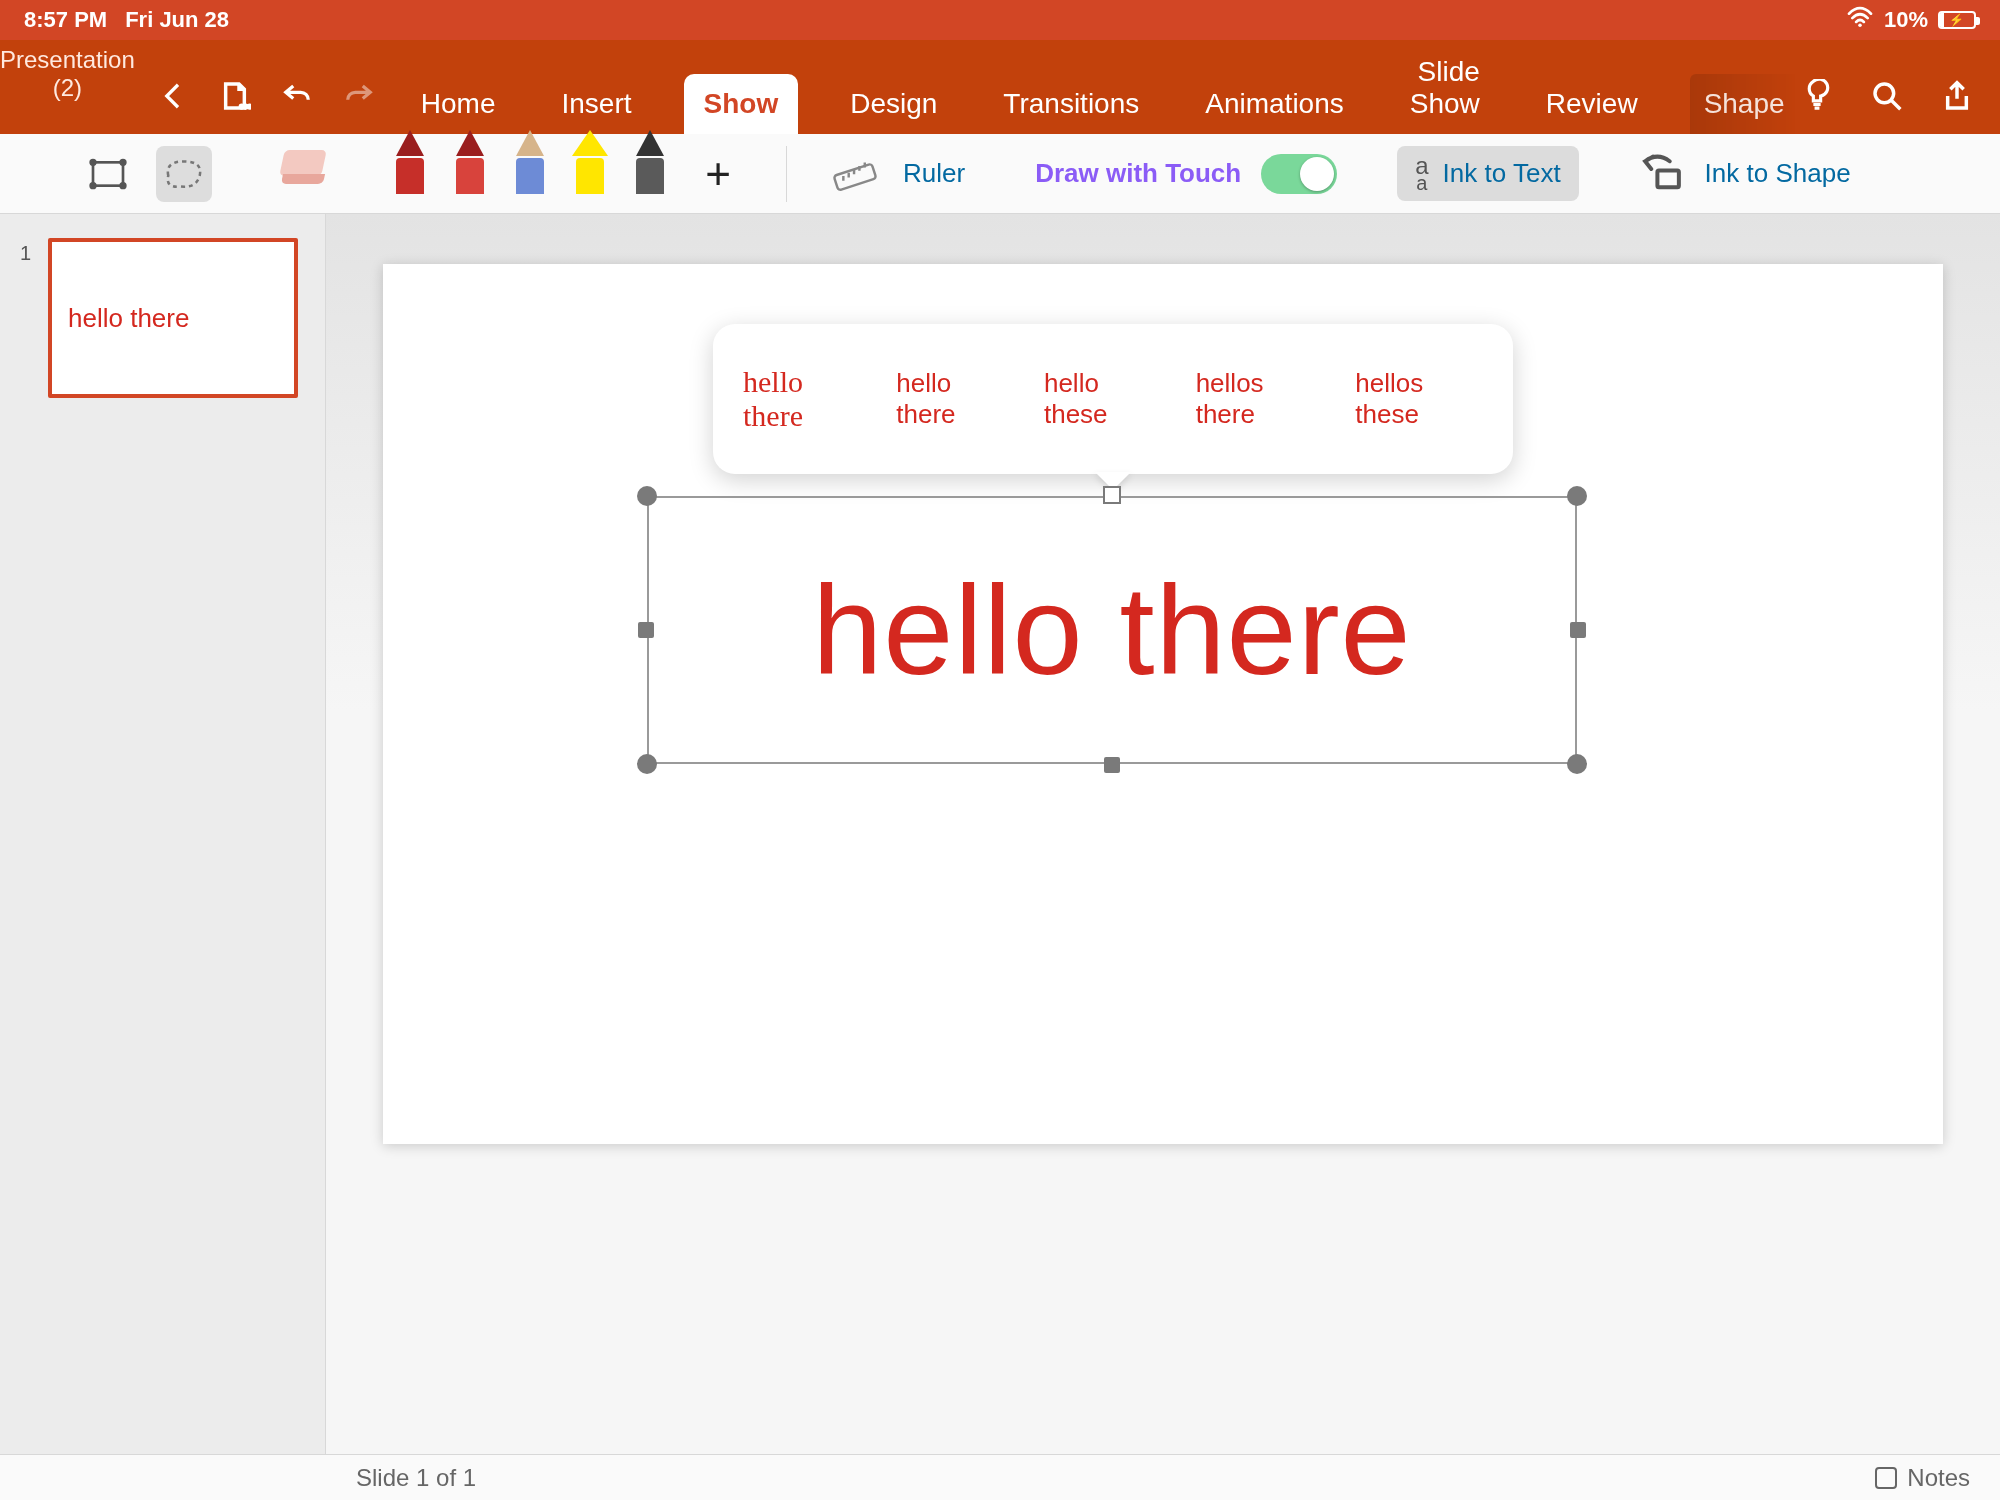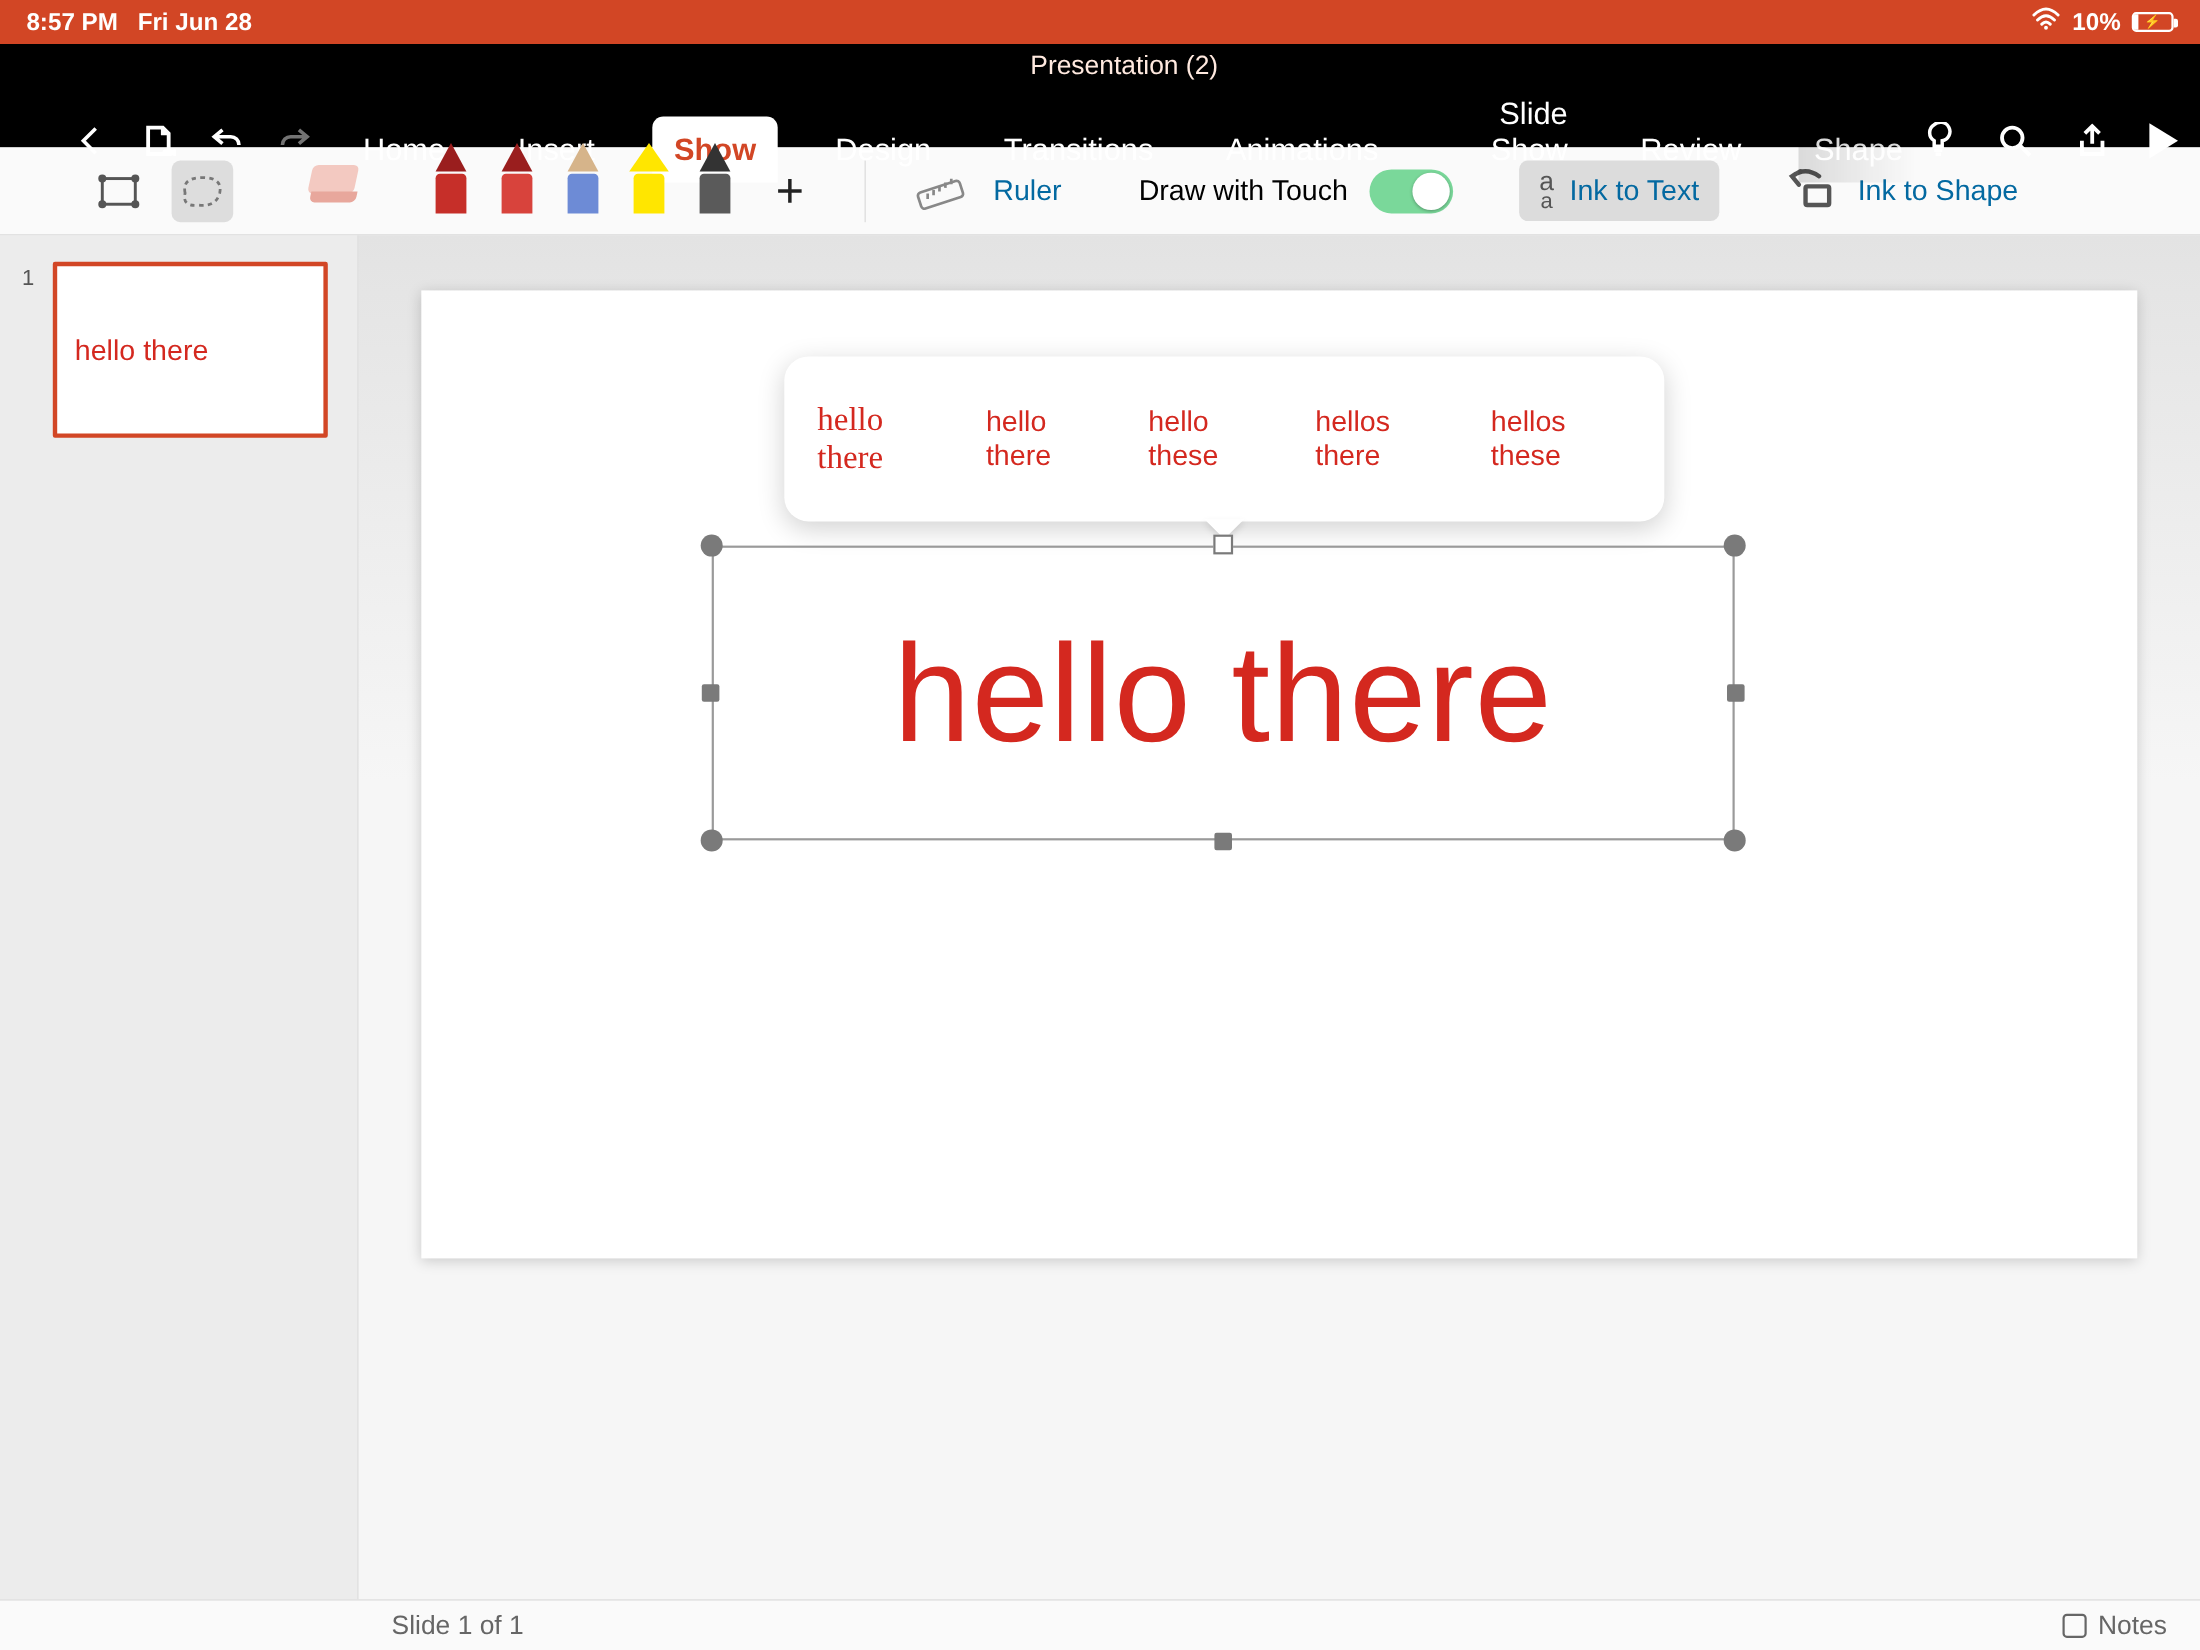--- a/index.html
+++ b/index.html
@@ -13,21 +13,21 @@
   }
   .statusbar .left { display:flex; gap:18px; }
   .statusbar .right { display:flex; gap:10px; align-items:center; font-size:22px; }
   .battery { width:38px; height:18px; border:2px solid #fff; border-radius:4px; position:relative; display:flex; align-items:center; }
   .battery::after { content:""; position:absolute; right:-6px; top:4px; width:4px; height:8px; background:#fff; border-radius:0 2px 2px 0;}
   .battery .fill { width:12%; height:100%; background:#fff; border-radius:1px 0 0 1px;}
   .bolt { position:absolute; left:50%; top:50%; transform:translate(-50%,-52%); font-size:12px; color:#d24625;}
 
   
   .titlebar {
-    height: 94px; background: #000000; color:#fff; display:flex; flex-direction:column;padding-left:44px;
+    height: 94px; background: #c2410c; color:#fff; display:flex; flex-direction:row;
   }
   .doctitle { text-align:center; font-size:24px; padding-top:6px; color:#ffe9df; font-weight:400;}
   .ribbonrow { flex:1; display:flex; align-items:flex-end; padding:0 20px 0 20px;text-align:right; }
   .ribbon-left { display:flex; align-items:center; gap:26px; padding-bottom:20px; }
   .ribbon-left .ico { width:36px; height:36px; display:flex; align-items:center; justify-content:center; }
   .ribbon-left svg { stroke:#fff; fill:none; stroke-width:2.6; }
   .redo-dis svg { stroke:#fff; opacity:.45; }
 
   .tabs { display:flex; gap:38px; margin-left:30px; align-items:flex-end; height:100%; }
   .tab { font-size:28px; color:#fff; padding:14px 14px; cursor:pointer; }
@@ -45,21 +45,21 @@
   .tool.sel { background:#ddd; }
   .divider { width:1px; height:56px; background:#d8d8d8; margin:0 20px; }
   .pen { width:40px; height:64px; position:relative; align-self:flex-start; margin-top:-4px;}
   .pen .body { position:absolute; bottom:0; left:6px; width:28px; height:36px; border-radius:4px 4px 0 0;}
   .pen .tip { position:absolute; top:0; left:50%; transform:translateX(-50%); width:0;height:0; border-left:14px solid transparent; border-right:14px solid transparent;}
   .eraser { width:48px;height:48px; }
   .eraser .e1{width:42px;height:26px;background:#f3c9c1;border-radius:5px;transform:skewX(-12deg);}
   .eraser .e2{width:42px;height:10px;background:#e8a79c;border-radius:0 0 5px 5px;transform:skewX(-12deg);margin-top:-2px;}
   .plus { font-size:44px; color:#222; font-weight:300; }
   .label { font-size:26px; color:#0369a1; }
-  .label.dis { color:#000000; }
+  .label.dis { color:#8b5cf6;font-weight:bold; }
   .toggle { width:76px; height:40px; background:#7ad89a; border-radius:20px; position:relative; }
   .toggle .knob { position:absolute; right:3px; top:3px; width:34px;height:34px;background:#fff;border-radius:50%; box-shadow:0 1px 3px rgba(0,0,0,.3);}
   .btnbox { background:#dcdcdc; border-radius:8px; padding:10px 18px; display:flex; align-items:center; gap:14px; }
   .btnbox .iconwrap { font-family: "Brush Script MT", cursive; font-size:24px; line-height:.8; color:#555; display:flex;flex-direction:column;align-items:center;}
   .inkshape-ico svg { stroke:#555; fill:none; stroke-width:2.6;}
 
   
   .workspace { display:flex; height: calc(1500px - 40px - 94px - 80px - 46px); }
   .thumbs { width:326px; background:#ececec; border-right:1px solid #d8d8d8; padding:24px 20px; }
   .thumbrow { display:flex; gap:10px; align-items:flex-start;}

